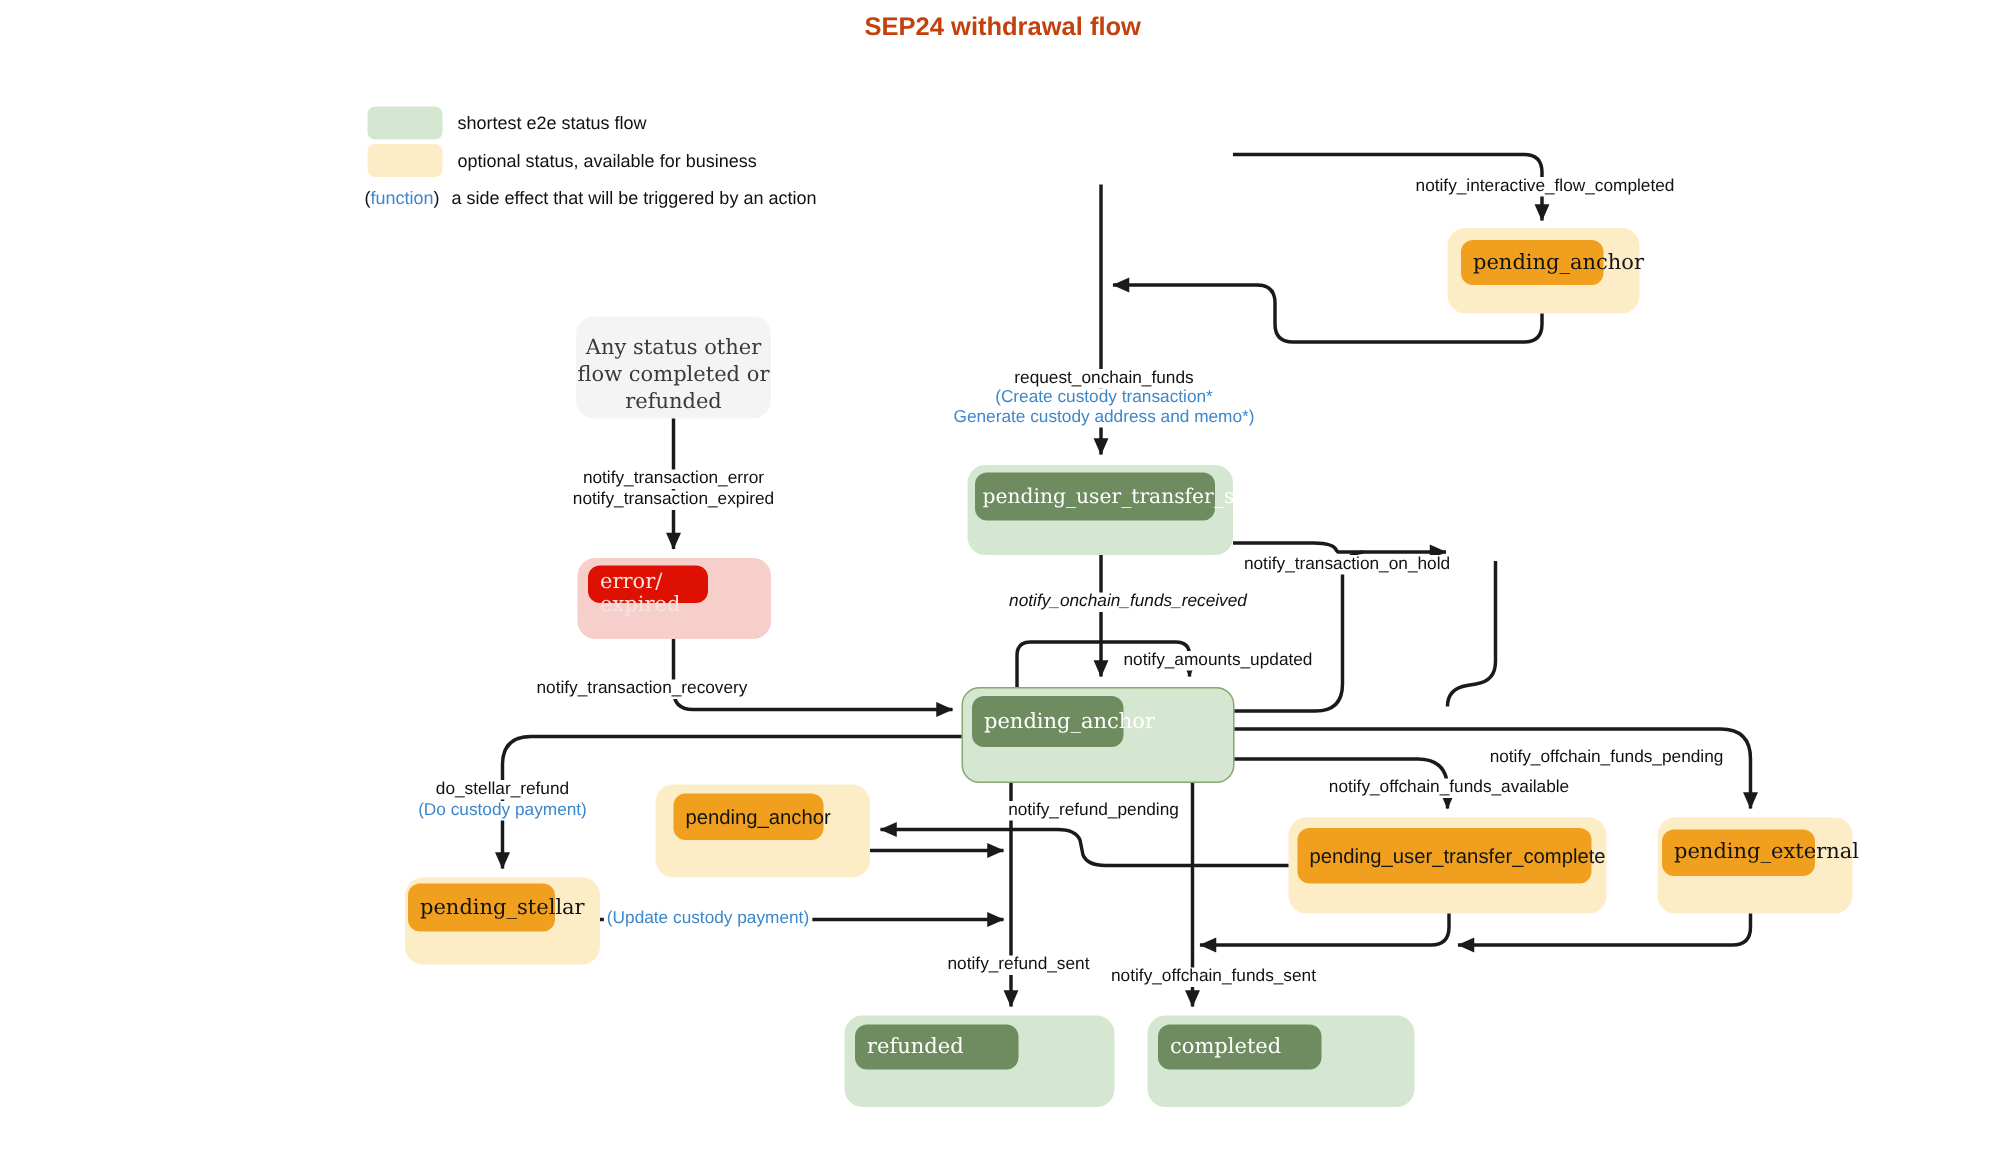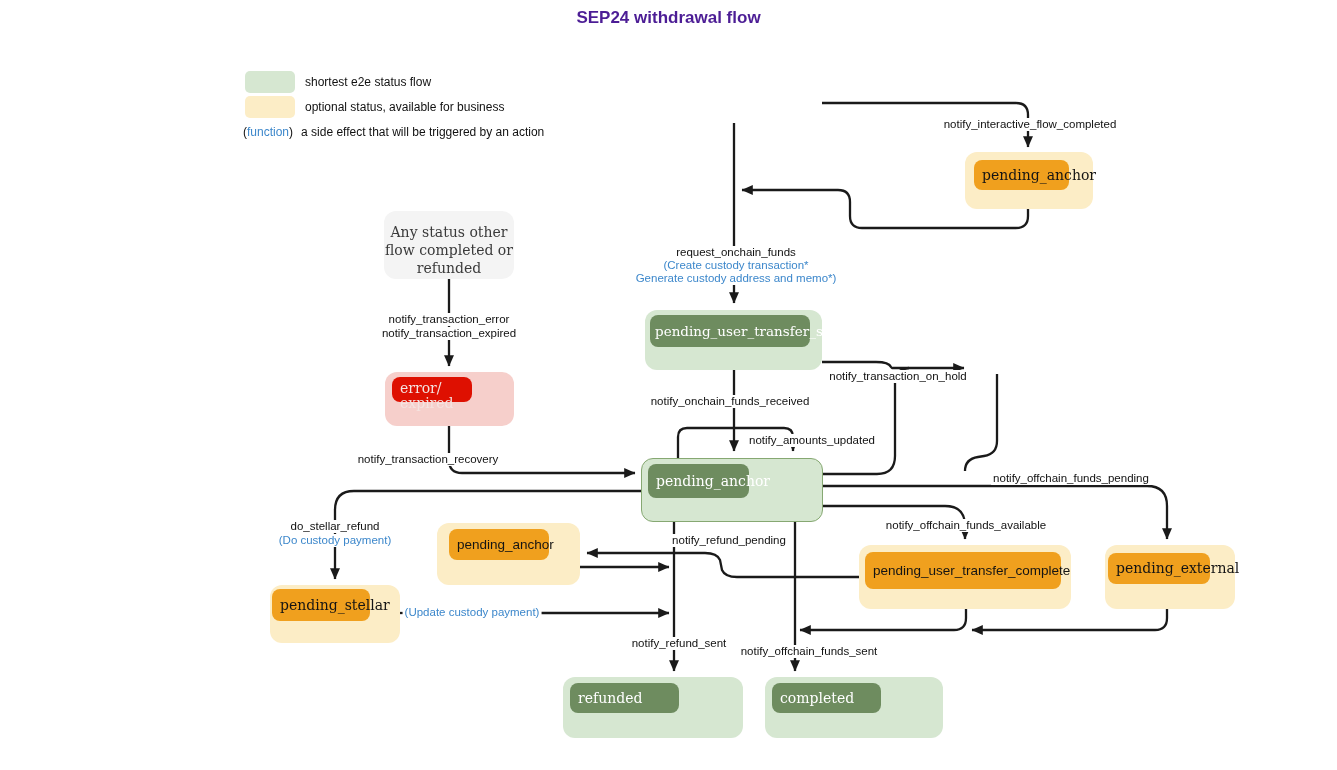--- a/index.html
+++ b/index.html
@@ -1,19 +1,19 @@
 <!DOCTYPE html>
 <html><head>
 <meta charset="utf-8">
 <style>
   html,body{margin:0;padding:0;background:#fff;}
   #stage{position:relative;width:1337px;height:770px;background:#fff;overflow:hidden;
          font-family:"Liberation Sans",sans-serif;}
   #title{position:absolute;left:0;top:8px;width:100%;text-align:center;
-         font-size:17px;font-weight:bold;color:#4c1d95;}
+         font-size:17px;font-weight:bold;color:#c2410c;}
   
   .lrow{position:absolute;display:flex;align-items:center;gap:10px;font-size:12px;color:#111;}
   .swatch{width:50px;height:22px;border-radius:5px;flex:0 0 auto;}
   .sw-green{background:#d6e7d1;}
   .sw-yellow{background:#fcedc6;}
   .fnword{color:#3c87cb;}
   
   .outer{position:absolute;border-radius:12px;box-sizing:border-box;}
   .inner{position:absolute;border-radius:8px;box-sizing:border-box;white-space:nowrap;
          font-family:"DejaVu Serif",serif;font-size:14px;padding-left:8px;overflow:visible;}
@@ -134,24 +134,24 @@
       <path d="M 795 522 V 671" marker-end="url(#arw)"></path>
       <path d="M 966 609 V 618 Q 966 630 954 630 H 800" marker-end="url(#arw)"></path>
       <path d="M 1167 609 V 618 Q 1167 630 1155 630 H 972" marker-end="url(#arw)"></path>
     </g>
   </svg>
 
   <div class="el" style="left:1030px;top:118px;">notify_interactive_flow_completed</div>
   <div class="el" style="left:736px;top:246px;">request_onchain_funds</div>
   <div class="el blue" style="left:736px;top:259px;">(Create custody transaction*</div>
   <div class="el blue" style="left:736px;top:272px;">Generate custody address and memo*)</div>
-  <div class="el" style="left:730px;top:395px;">notify_onchain_funds_received</div>
+  <div class="el" style="left:752px;top:395px;font-style:italic;">notify_onchain_funds_received</div>
   <div class="el" style="left:812px;top:434px;">notify_amounts_updated</div>
   <div class="el" style="left:898px;top:370px;">notify_transaction_on_hold</div>
-  <div class="el" style="left:1071px;top:472px;">notify_offchain_funds_pending</div>
+  <div class="el" style="left:1071px;top:499px;">notify_offchain_funds_pending</div>
   <div class="el" style="left:966px;top:519px;">notify_offchain_funds_available</div>
   <div class="el" style="left:449px;top:313px;">notify_transaction_error</div>
   <div class="el" style="left:449px;top:327px;">notify_transaction_expired</div>
   <div class="el" style="left:428px;top:453px;">notify_transaction_recovery</div>
   <div class="el" style="left:335px;top:520px;">do_stellar_refund</div>
   <div class="el blue" style="left:335px;top:534px;">(Do custody payment)</div>
   <div class="el" style="left:729px;top:534px;">notify_refund_pending</div>
   <div class="el" style="left:679px;top:637px;">notify_refund_sent</div>
   <div class="el blue" style="left:472px;top:606px;">(Update custody payment)</div>
   <div class="el" style="left:809px;top:645px;">notify_offchain_funds_sent</div>

